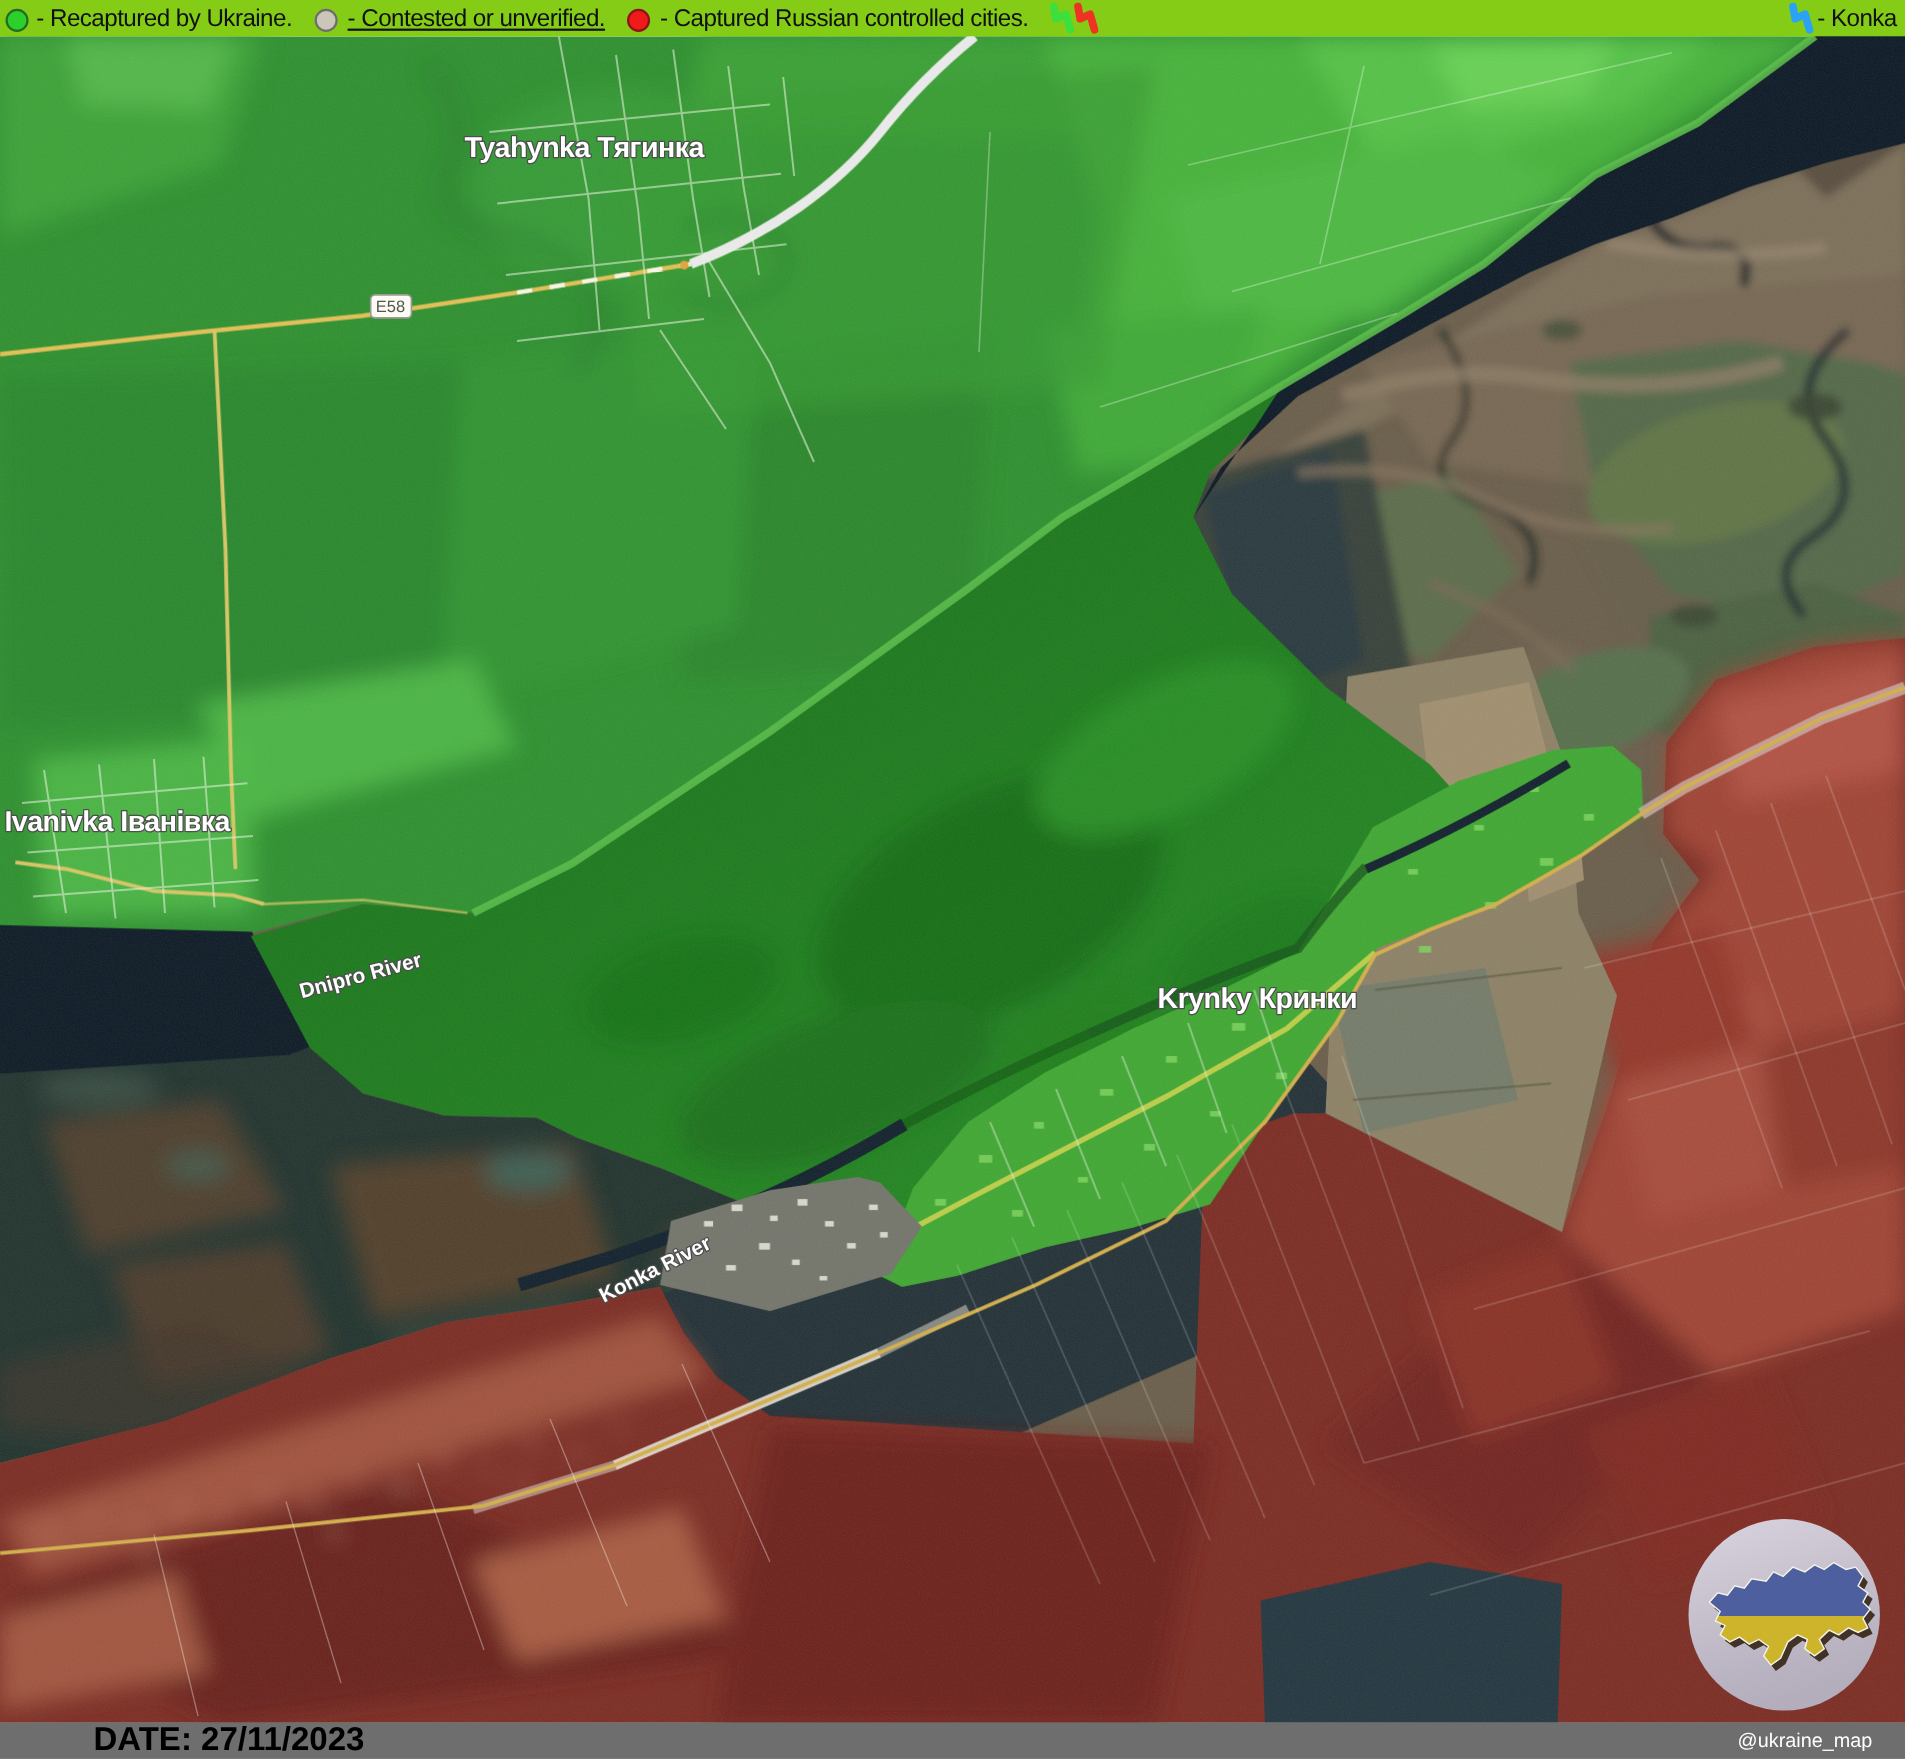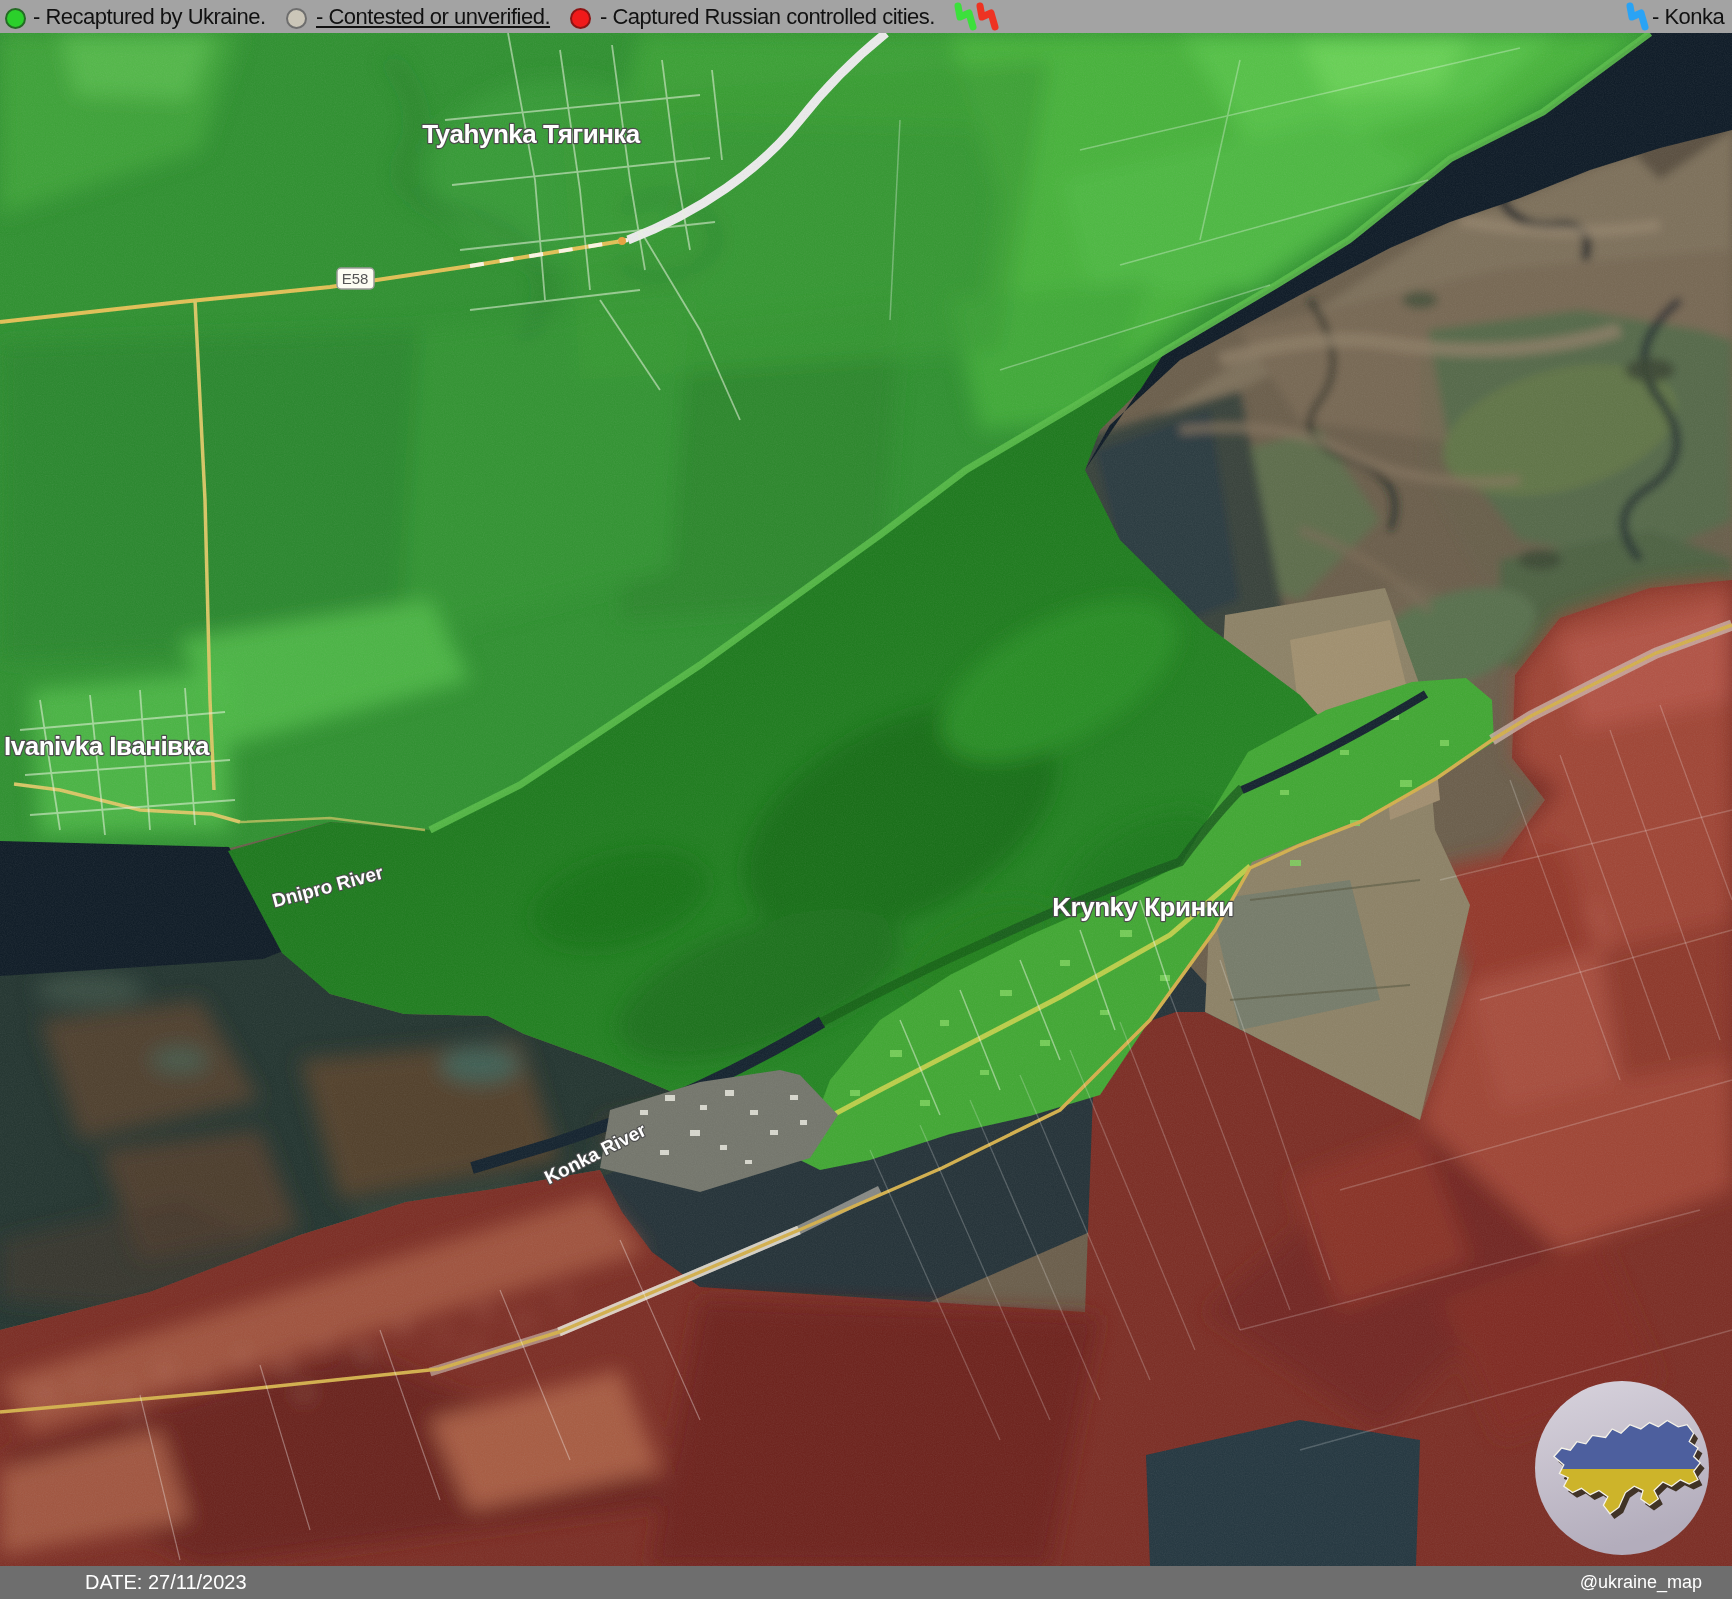--- a/index.html
+++ b/index.html
@@ -1,21 +1,21 @@
 <!DOCTYPE html>
 <html><head>
 <meta charset="utf-8">
 <style>
   html,body{margin:0;padding:0;background:#fff;}
   #page{position:relative;width:1732px;height:1599px;overflow:hidden;font-family:"Liberation Sans",sans-serif;}
-  #topbar{position:absolute;left:0;top:0;width:1732px;height:33px;background:#a3a3a3;z-index:30;}
+  #topbar{position:absolute;left:0;top:0;width:1732px;height:33px;background:#84cc16;z-index:30;}
   .leg{position:absolute;top:0;height:33px;font-size:22px;letter-spacing:-0.5px;color:#111;white-space:nowrap;line-height:33px;}
   .dot{position:absolute;top:8px;width:21px;height:21px;border-radius:50%;box-sizing:border-box;}
   #botbar{position:absolute;left:0;top:1566px;width:1732px;height:33px;background:#6e6e6e;z-index:30;}
-  .bb{position:absolute;top:0;height:33px;line-height:32px;color:#ffffff;font-weight:normal;font-size:20px;white-space:nowrap;}
+  .bb{position:absolute;top:0;height:33px;line-height:32px;color:#000000;font-weight:bold;font-size:30px;white-space:nowrap;}
   #handle{position:absolute;top:0;line-height:33px;color:#fff;font-size:18px;right:30px;font-weight:normal;}
   #map{position:absolute;left:0;top:33px;z-index:1;}
 </style>
 </head>
 <body>
 <div id="page">
   <div id="topbar">
     <div class="dot" style="left:5px;background:#2bd02b;border:2px solid #246b24;"></div>
     <div class="leg" style="left:33px;">- Recaptured by Ukraine.</div>
     <div class="dot" style="left:286px;background:#cbc6b8;border:2px solid #6e6e6e;"></div>

